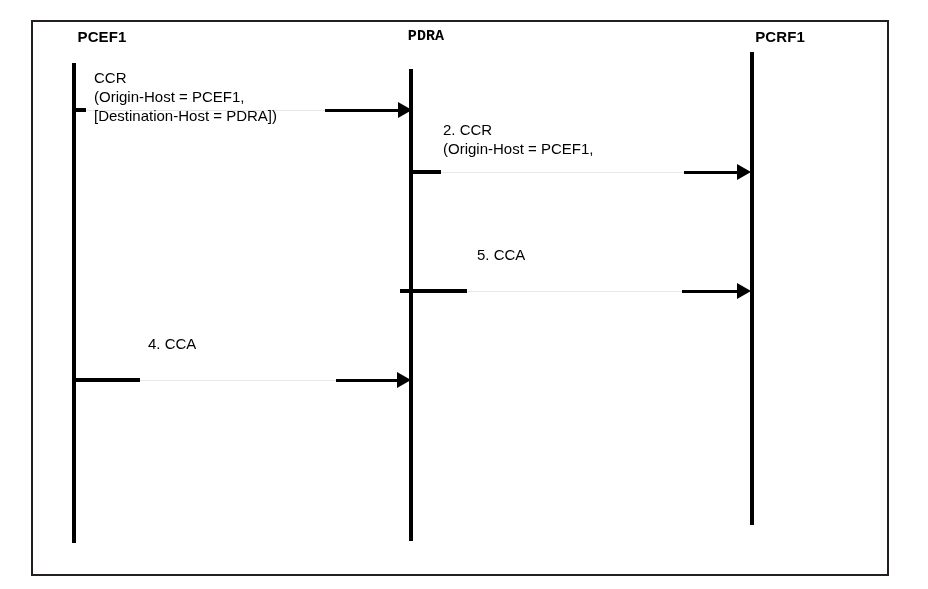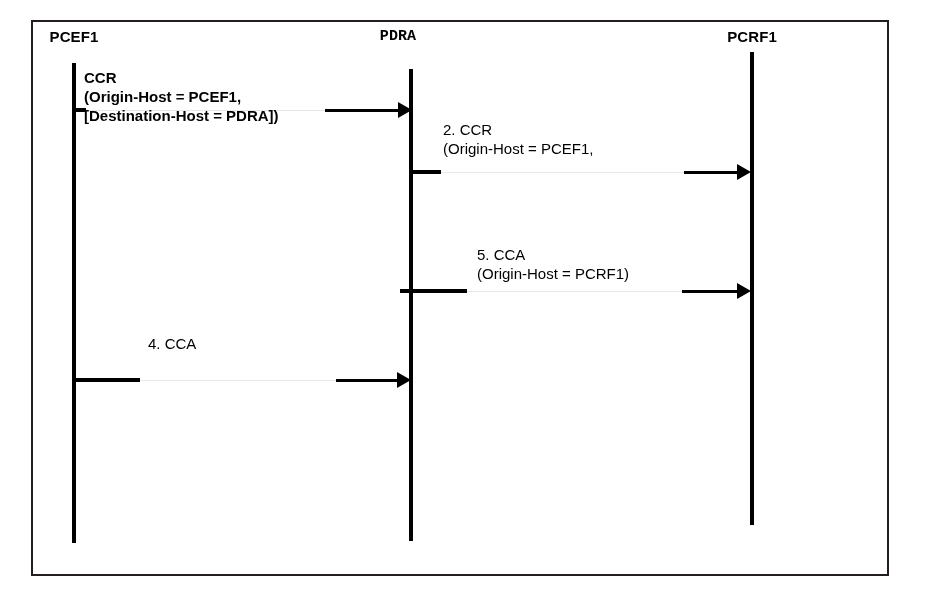--- a/index.html
+++ b/index.html
@@ -30,20 +30,21 @@
     background: #ffffff;
   }
   .actor-label {
     position: absolute;
     font-size: 15px;
     font-weight: bold;
     color: #000000;
     white-space: nowrap;
     transform: translateX(-50%);
     letter-spacing: 0.1px;
+    margin-left: 28px;
   }
   .lifeline {
     position: absolute;
     width: 4px;
     background: #000000;
     transform: translateX(-50%);
   }
   .msg-label {
     position: absolute;
     font-size: 15px;
@@ -84,30 +85,30 @@
       <div class="actor-label" style="left: 74px; top: 28px;">PCEF1</div>
       <div class="lifeline" style="left: 74px; top: 63px; height: 480px;"></div>
       <div class="actor-label" style="left: 398px; top: 28px; font-family: Liberation Mono, monospace;">PDRA</div>
       <div class="lifeline" style="left: 411px; top: 69px; height: 472px;"></div>
       <div class="actor-label" style="left: 752px; top: 28px; text-align: center;">PCRF1</div>
       <div class="lifeline" style="left: 752px; top: 52px; height: 473px;"></div>
       <div class="guide" style="left: 86px; top: 110px; width: 239px;"></div>
       <div class="stub" style="left: 74px; top: 108px; width: 12px;"></div>
       <div class="arrow-line" style="left: 325px; top: 109px; width: 74px;"></div>
       <div class="arrow-head" style="left: 398px; top: 102px;"></div>
-      <div class="msg-label" style="left: 84px; top: 68px; font-weight: bold;"><div>CCR</div><div>(Origin-Host = PCEF1,</div><div>[Destination-Host = PDRA])</div></div>
+      <div class="msg-label" style="left: 94px; top: 68px;"><div>CCR</div><div>(Origin-Host = PCEF1,</div><div>[Destination-Host = PDRA])</div></div>
       <div class="guide" style="left: 441px; top: 172px; width: 243px;"></div>
       <div class="stub" style="left: 411px; top: 170px; width: 30px;"></div>
       <div class="arrow-line" style="left: 684px; top: 171px; width: 54px;"></div>
       <div class="arrow-head" style="left: 737px; top: 164px;"></div>
       <div class="msg-label" style="left: 443px; top: 120px;"><div>2. CCR</div><div>(Origin-Host = PCEF1,</div></div>
       <div class="guide" style="left: 467px; top: 291px; width: 215px;"></div>
       <div class="stub" style="left: 400px; top: 289px; width: 67px;"></div>
       <div class="arrow-line" style="left: 682px; top: 290px; width: 56px;"></div>
       <div class="arrow-head" style="left: 737px; top: 283px;"></div>
-      <div class="msg-label" style="left: 477px; top: 245px;"><div>5. CCA</div><div>(Origin-Host = PCRF1)</div></div>
+      <div class="msg-label" style="left: 477px; top: 245px;"><div>5. CCA</div></div>
       <div class="guide" style="left: 140px; top: 380px; width: 196px;"></div>
       <div class="stub" style="left: 73px; top: 378px; width: 67px;"></div>
       <div class="arrow-line" style="left: 336px; top: 379px; width: 62px;"></div>
       <div class="arrow-head" style="left: 397px; top: 372px;"></div>
       <div class="msg-label" style="left: 148px; top: 334px;"><div>4. CCA</div></div>
     </div>
 </div>
 
 </body></html>

